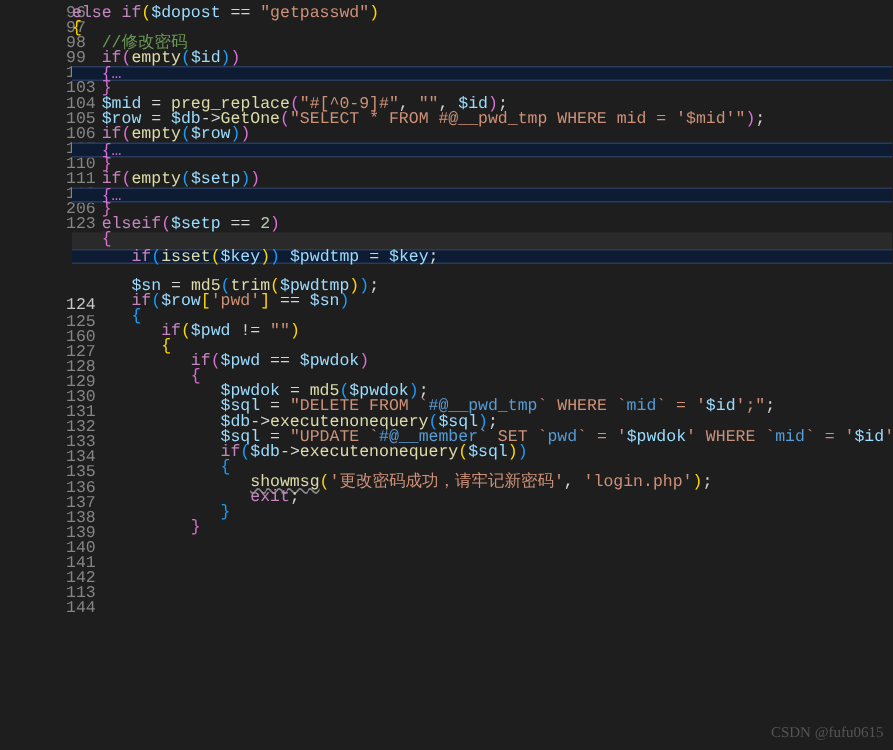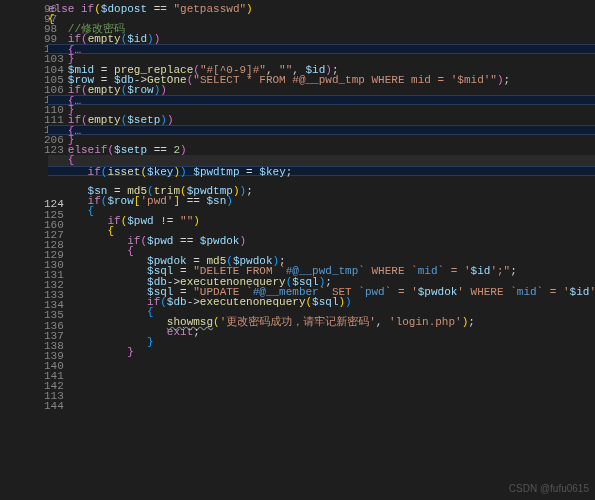--- a/index.html
+++ b/index.html
@@ -76,21 +76,21 @@
   .c-bracket1 { color: #ffd700; }
   .c-bracket2 { color: #da70d6; }
   .c-bracket3 { color: #179fff; }
   .c-num { color: #b5cea8; }
   .watermark {
     position: absolute;
     right: 6px;
     bottom: 6px;
     font-size: 10px;
     color: #555;
-    font-family: Liberation Sans, sans-serif;
+    font-family: Liberation Serif, serif;
   }
   .underline { text-decoration: underline wavy #888; text-decoration-skip-ink: none; }
 </style>
 </head>
 <body>
 
 <div class="gutter">
     <div class="ln">96</div>
     <div class="ln">97</div>
     <div class="ln">98</div>

